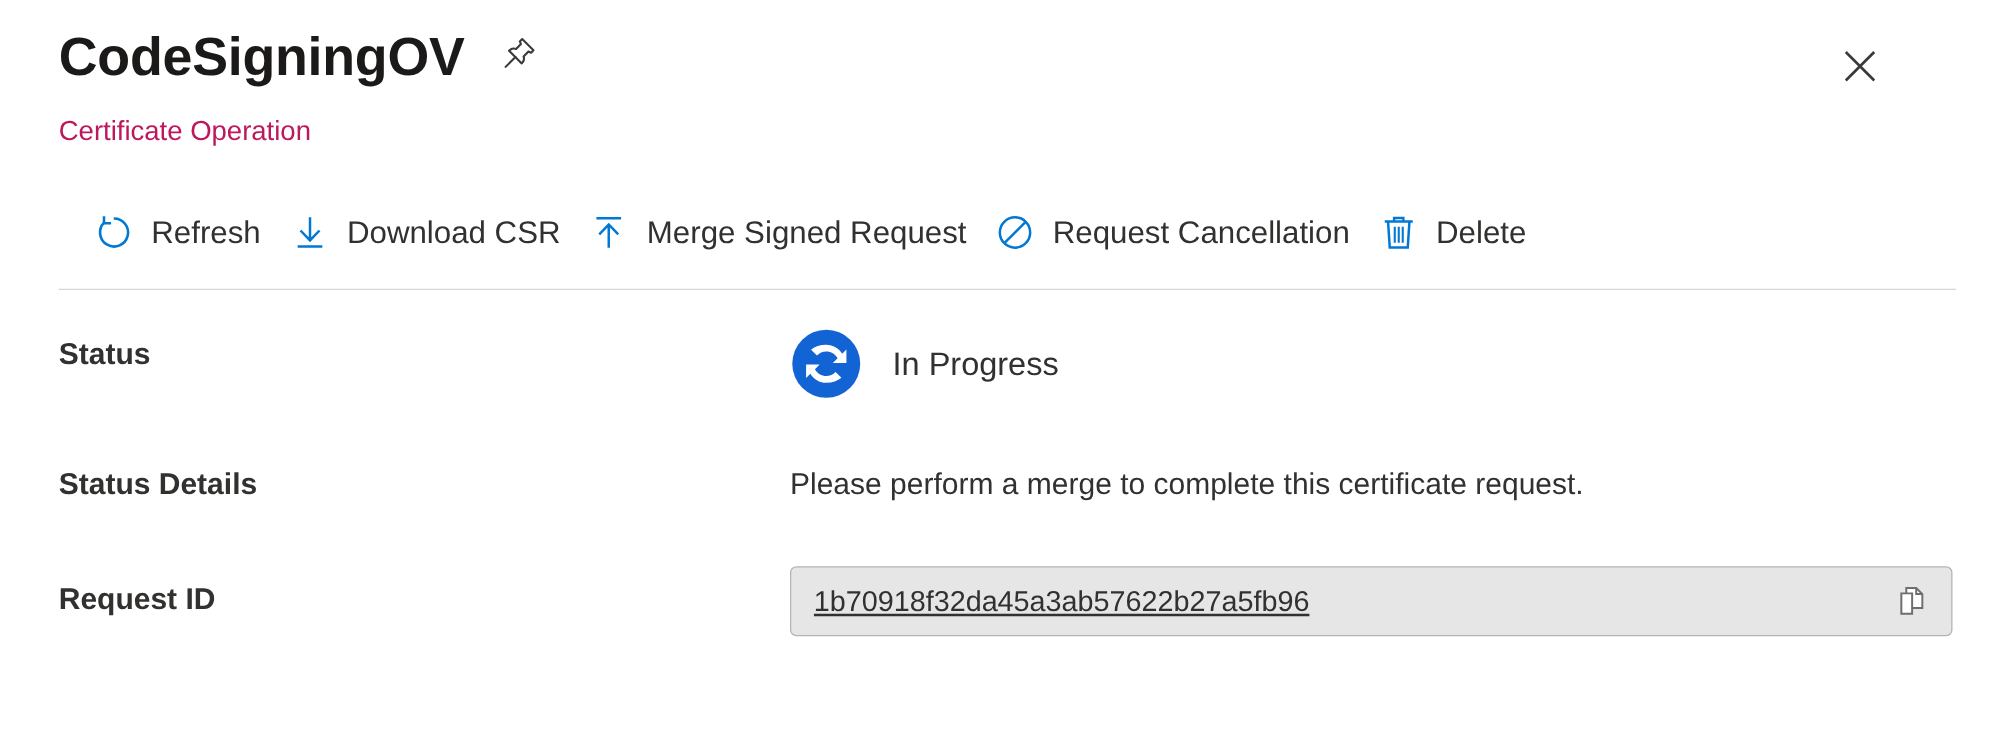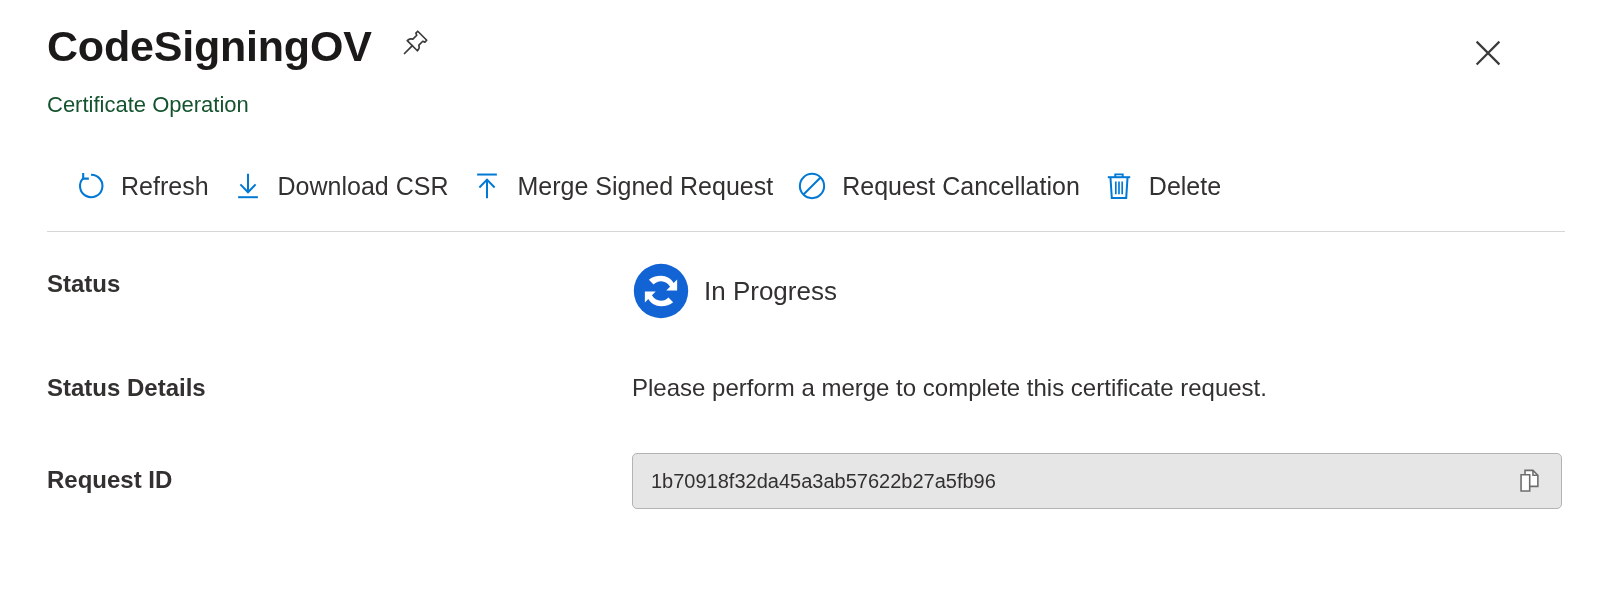--- a/index.html
+++ b/index.html
@@ -49,21 +49,21 @@
     justify-content: center;
     cursor: pointer;
     margin-top: 6px;
   }
   .blade-subtitle {
     position: absolute;
     left: 47px;
     top: 90px;
     font-size: 22px;
     line-height: 30px;
-    color: #14532d;
+    color: #be185d;
     font-weight: 400;
     white-space: nowrap;
   }
   .close-button {
     position: absolute;
     left: 1468px;
     top: 33px;
     width: 40px;
     height: 40px;
     display: flex;
@@ -146,21 +146,21 @@
     font-size: 24px;
     line-height: 32px;
     color: #323130;
     font-weight: 400;
   }
 
   
   .status-value {
     display: flex;
     align-items: center;
-    gap: 14px;
+    gap: 24px;
     top: 0;
   }
   .status-icon {
     width: 58px;
     height: 58px;
     flex: 0 0 auto;
     display: block;
   }
   .status-text {
     font-size: 26px;
@@ -180,26 +180,27 @@
     background: #e6e6e6;
     border: 1px solid #b3b3b3;
     border-radius: 5px;
     display: flex;
     align-items: center;
     padding: 0 14px 0 18px;
     cursor: text;
   }
   .ro-field-text {
     flex: 1 1 auto;
-    font-size: 20px;
+    font-size: 23px;
     line-height: 30px;
     color: #323130;
     white-space: nowrap;
     overflow: hidden;
     text-overflow: ellipsis;
+    text-decoration: underline;
   }
   .copy-button {
     width: 36px;
     height: 36px;
     flex: 0 0 auto;
     display: flex;
     align-items: center;
     justify-content: center;
     cursor: pointer;
   }

